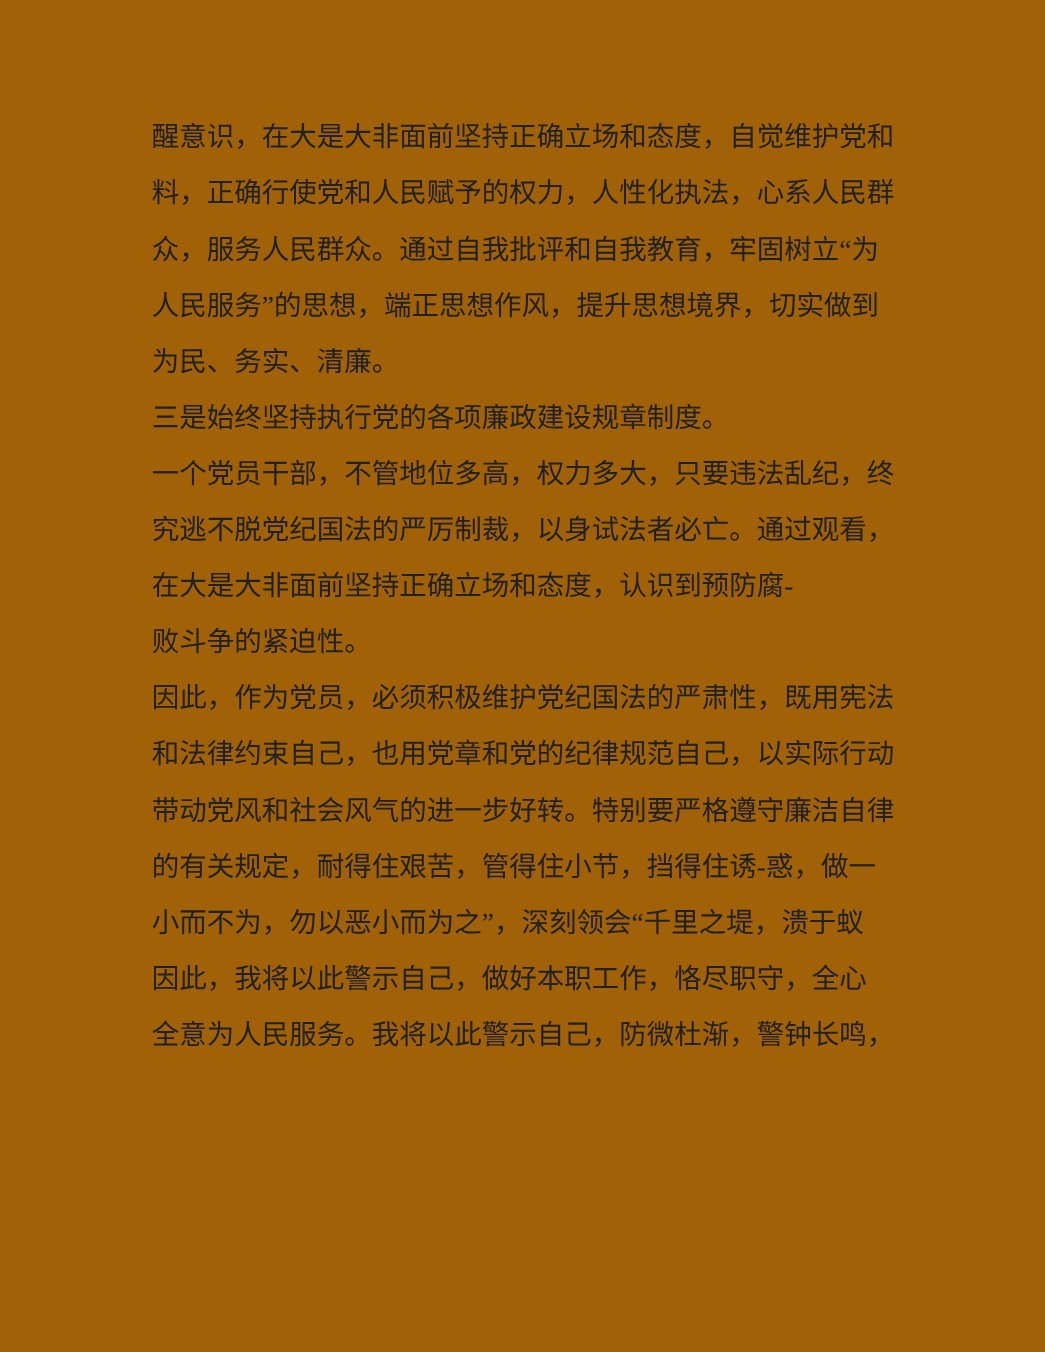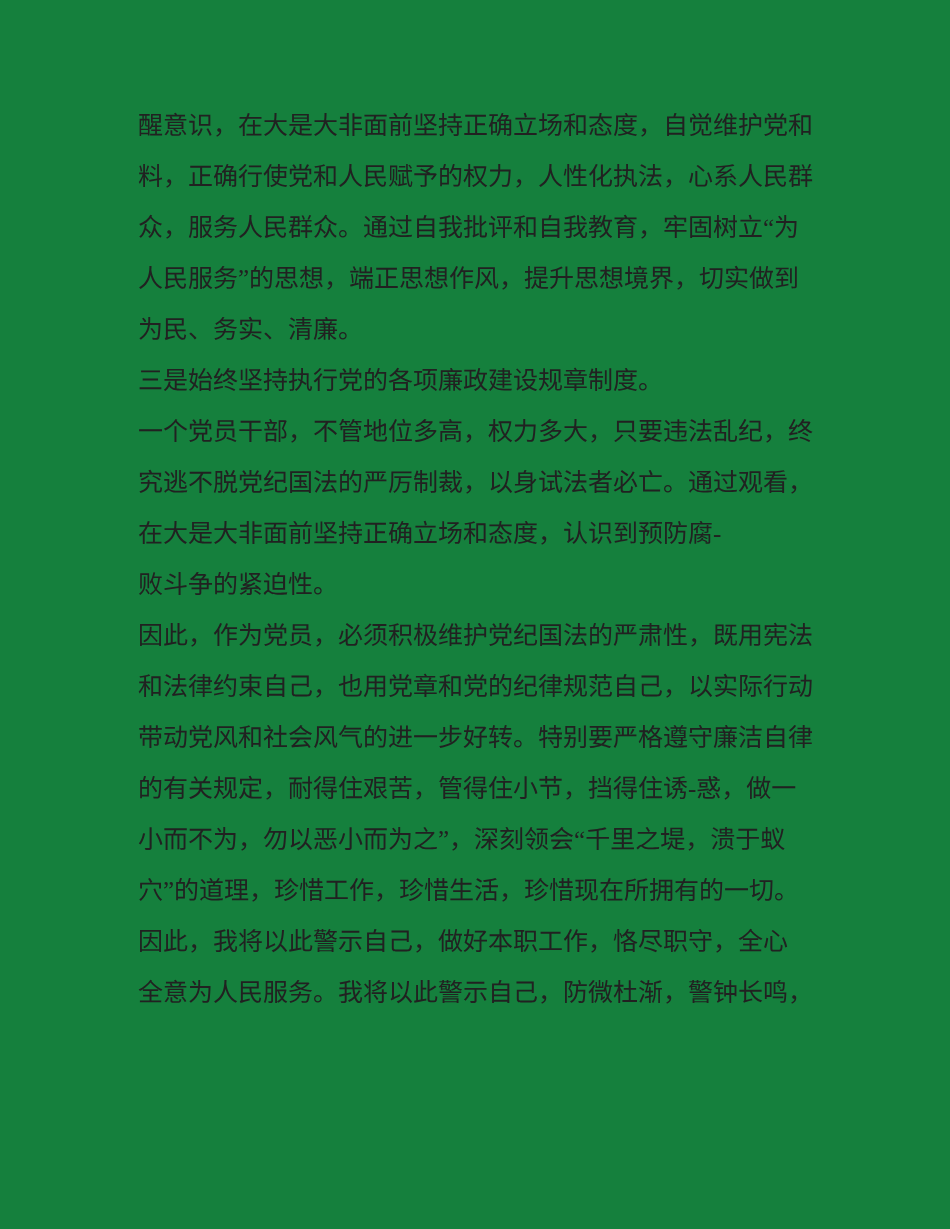--- a/index.html
+++ b/index.html
@@ -31,34 +31,33 @@
     height: 51px;
     letter-spacing: 0;
     white-space: nowrap;
     text-align: left;
     -webkit-font-smoothing: antialiased;
   }
 </style>
 </head>
 <body style="background: rgb(254, 254, 254);">
 
-<div class="page" style="background: #15803d; color: rgb(33, 33, 33);">
+<div class="page" style="background: #a16207; color: rgb(33, 33, 33);">
   <div class="text-block">
       <div class="text-line">醒意识，在大是大非面前坚持正确立场和态度，自觉维护党和</div>
       <div class="text-line">料，正确行使党和人民赋予的权力，人性化执法，心系人民群</div>
       <div class="text-line">众，服务人民群众。通过自我批评和自我教育，牢固树立“为</div>
       <div class="text-line">人民服务”的思想，端正思想作风，提升思想境界，切实做到</div>
       <div class="text-line">为民、务实、清廉。</div>
       <div class="text-line">三是始终坚持执行党的各项廉政建设规章制度。</div>
       <div class="text-line">一个党员干部，不管地位多高，权力多大，只要违法乱纪，终</div>
       <div class="text-line">究逃不脱党纪国法的严厉制裁，以身试法者必亡。通过观看，</div>
       <div class="text-line">在大是大非面前坚持正确立场和态度，认识到预防腐-</div>
       <div class="text-line">败斗争的紧迫性。</div>
       <div class="text-line">因此，作为党员，必须积极维护党纪国法的严肃性，既用宪法</div>
       <div class="text-line">和法律约束自己，也用党章和党的纪律规范自己，以实际行动</div>
       <div class="text-line">带动党风和社会风气的进一步好转。特别要严格遵守廉洁自律</div>
       <div class="text-line">的有关规定，耐得住艰苦，管得住小节，挡得住诱-惑，做一</div>
       <div class="text-line">小而不为，勿以恶小而为之”，深刻领会“千里之堤，溃于蚁</div>
-      <div class="text-line">穴”的道理，珍惜工作，珍惜生活，珍惜现在所拥有的一切。</div>
       <div class="text-line">因此，我将以此警示自己，做好本职工作，恪尽职守，全心</div>
       <div class="text-line">全意为人民服务。我将以此警示自己，防微杜渐，警钟长鸣，</div>
     </div>
 </div>
 
 </body></html>

